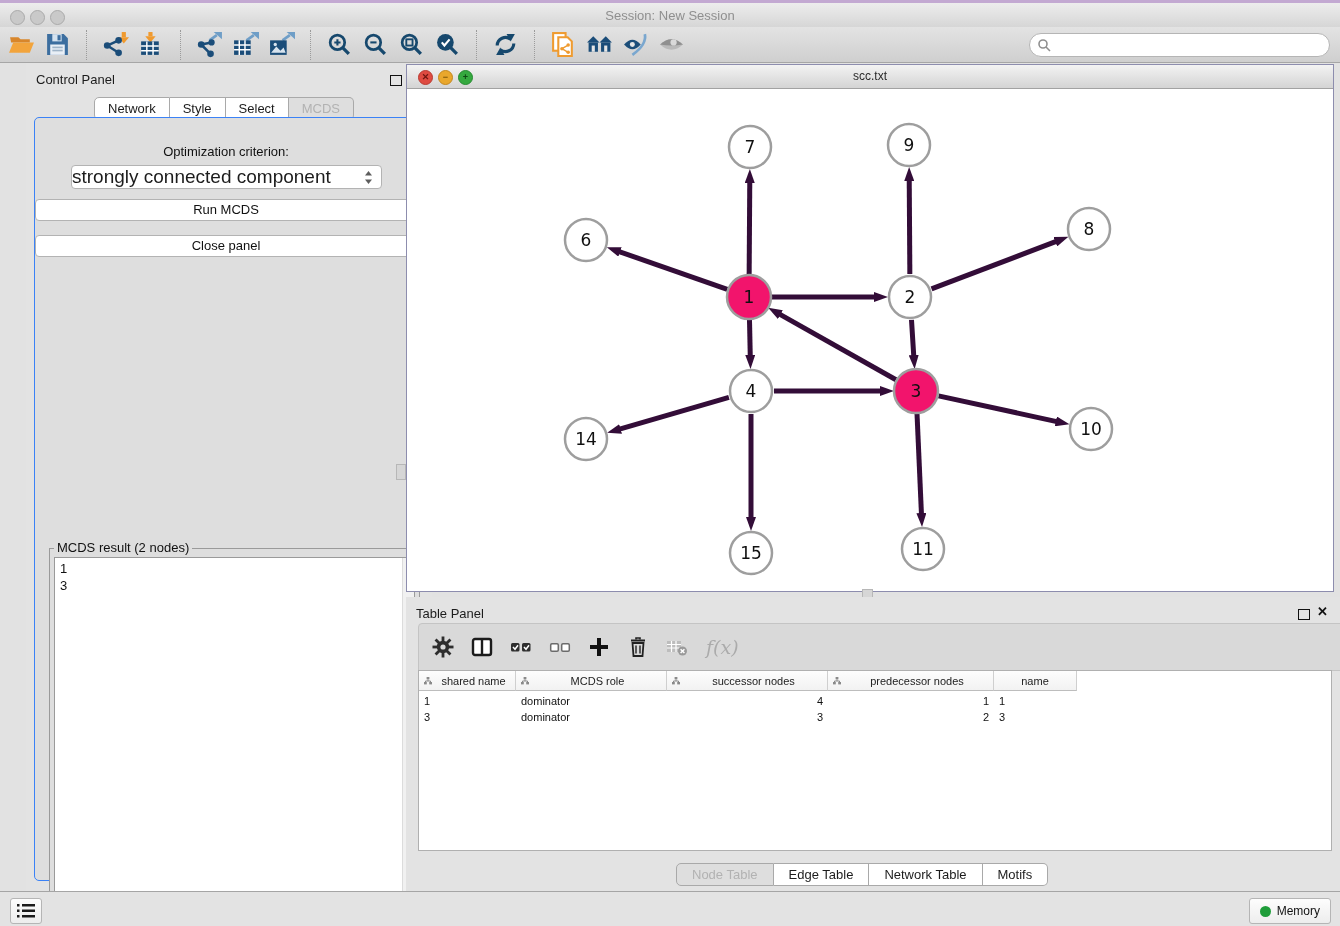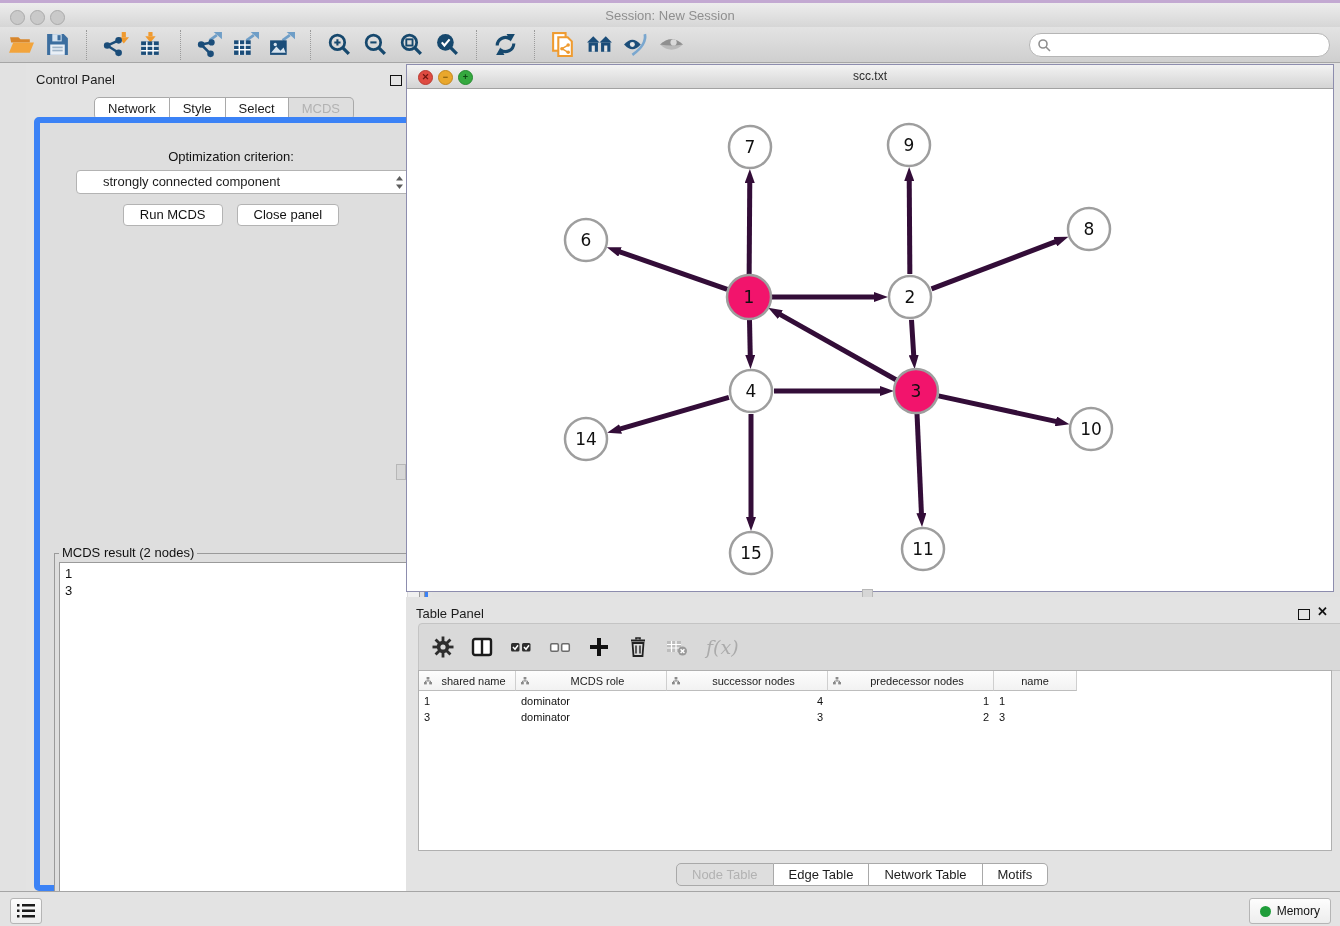--- a/index.html
+++ b/index.html
@@ -29,27 +29,27 @@
   .hdr-ic{position:absolute;top:9px;cursor:default;}
   .float-ic{width:10px;height:9px;border:1.6px solid #111;display:inline-block;}
   .close-ic{font-size:13px;font-weight:bold;color:#111;line-height:11px;}
   .seg{display:flex;position:absolute;}
   .seg-btn{background:#fff;border:1px solid #a9a9a9;border-left:none;padding:3px 13px;font-size:13px;
            color:#1c1c1c;line-height:15px;white-space:nowrap;}
   .seg-btn:first-child{border-left:1px solid #a9a9a9;border-radius:5px 0 0 5px;}
   .seg-btn:last-child{border-radius:0 5px 5px 0;}
   .seg-btn.active{background:#dedede;color:#b2b2b2;}
   #cp-content{position:absolute;left:8px;top:54px;width:382px;height:762px;background:#dedede;
-              border:6px solid #3b82f6;border-radius:5px;}
+              border:1px solid #3b82f6;border-radius:5px;}
   #opt-label{position:absolute;left:0;top:26px;width:100%;text-align:center;font-size:13px;color:#111;}
   #opt-dropdown{position:absolute;left:36px;top:47px;width:309px;height:22px;background:#fff;
-                border:1px solid #b3b3b3;border-radius:4px;font-size:13px;line-height:21px;
-                padding-left:26px;}
+                border:1px solid #b3b3b3;border-radius:4px;font-size:19px;line-height:21px;
+                padding-left:0;}
   #opt-stepper{position:absolute;right:8px;top:4px;}
-  #cp-buttons{position:absolute;left:0;top:81px;width:100%;display:flex;justify-content:center;gap:14px;}
+  #cp-buttons{position:absolute;left:0;top:81px;width:100%;display:flex;justify-content:center;gap:14px;flex-direction:column;}
   .btn{background:#fff;border:1px solid #b3b3b3;border-radius:4px;height:22px;line-height:20px;
        padding:0 16px;font-size:13px;color:#111;}
   #mcds-fieldset{position:absolute;left:14px;top:430px;width:369px;height:381px;
                  border:1px solid #9a9a9a;background:#dedede;}
   #mcds-legend{position:absolute;left:4px;top:-9px;background:#dedede;padding:0 3px;font-size:13px;color:#111;}
   #mcds-text-area{position:absolute;left:4px;top:8px;right:4px;bottom:4px;background:#fff;
                   border:1px solid #9a9a9a;}
   #mcds-result-text{position:absolute;left:5px;top:2px;font-size:13px;line-height:17px;white-space:pre;color:#111;}
   #mcds-scroll{position:absolute;right:0;top:0;bottom:0;width:11px;background:#f1f1f1;border-left:1px solid #dcdcdc;}
   .vgrip{position:absolute;left:396px;top:464px;width:8px;height:14px;background:#d6d6d6;border:1px solid #b7b7b7;}

